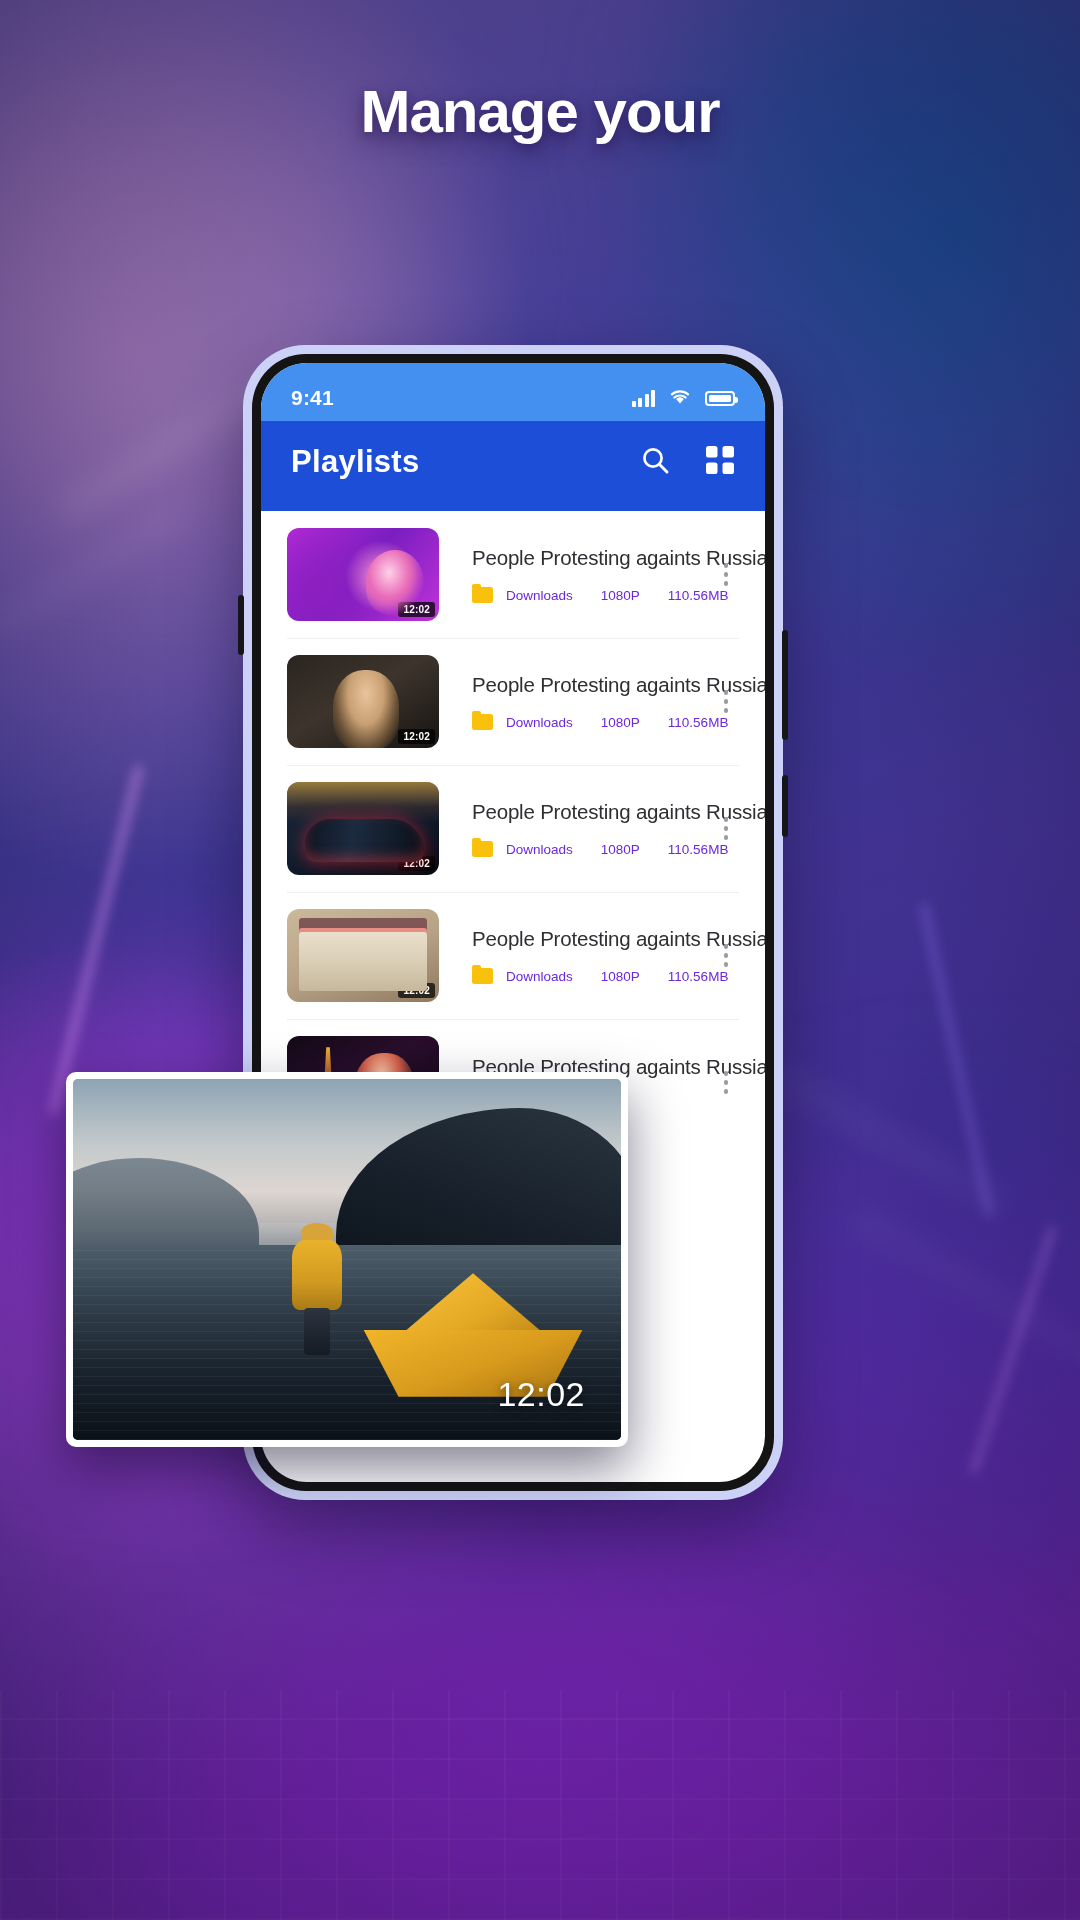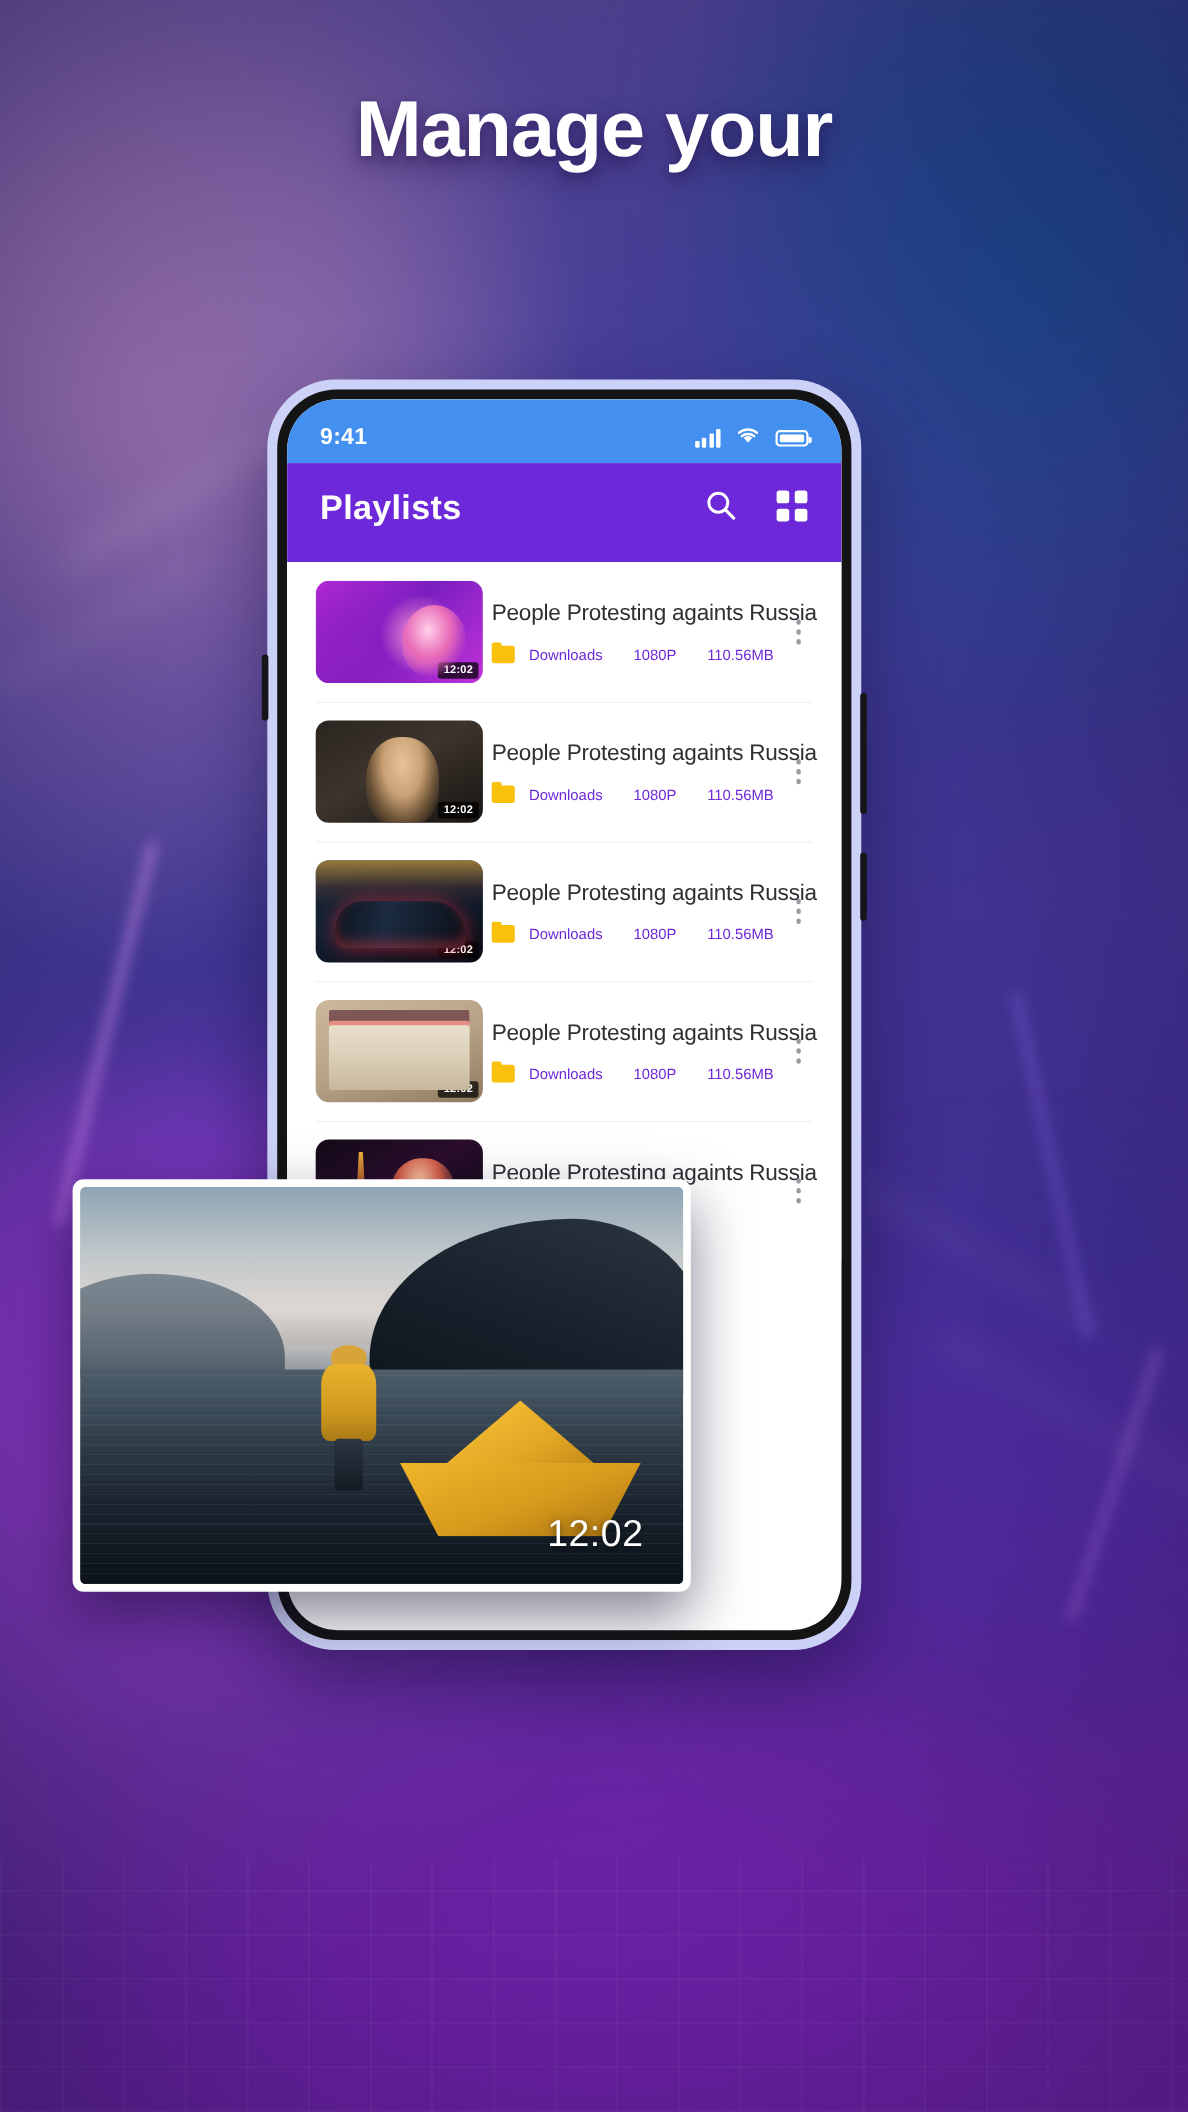--- a/index.html
+++ b/index.html
@@ -58,21 +58,21 @@
     position:absolute; inset:0;
     background:radial-gradient(ellipse 82% 62% at 50% 48%, rgba(0,0,0,0) 40%, rgba(20,10,50,.42) 100%);
   }
 
   
   #headline {
     position:absolute; top:78px; left:0; width:1080px;
     text-align:center; z-index:5;
     color:#fff;
     font-weight:bold;
-    font-size:72px;
+    font-size:60px;
     line-height:1.12;
     letter-spacing:-1px;
     text-shadow:0 10px 22px rgba(36,18,74,.55), 0 3px 8px rgba(36,18,74,.35);
   }
   #headline .l { display:block; }
 
   
   #phone {
     position:absolute;
     left:243px; top:345px;
@@ -123,21 +123,21 @@
     position:relative; display:flex; align-items:center; padding:2px;
   }
   .batt::after{
     content:''; position:absolute; right:-5px; top:4px;
     width:3px; height:6px; background:#fff; border-radius:0 2px 2px 0;
   }
   .batt i { display:block; width:100%; height:100%; background:#fff; border-radius:1.5px; }
 
   
   .appbar {
-    background:#6d28d9;
+    background:#1d4ed8;
     height:90px;
     display:flex; align-items:center; justify-content:space-between;
     padding:0 30px 8px 30px;
   }
   .appbar-title { color:#fff; font-size:31px; font-weight:bold; letter-spacing:.3px; }
   .appbar-actions { display:flex; align-items:center; gap:34px; }
   .ic { display:block; }
 
   
   .list { background:#fff; }
@@ -155,21 +155,21 @@
     position:relative; overflow:hidden; flex:none;
     background:#2a2a3a;
   }
   .dur {
     position:absolute; right:4px; bottom:4px;
     background:rgba(0,0,0,.72); color:#fff;
     font-size:10px; font-weight:bold;
     padding:2px 5px; border-radius:3px;
     letter-spacing:.2px;
   }
-  .meta { flex:1; padding-left:8px; min-width:0; }
+  .meta { flex:1; padding-left:33px; min-width:0; }
   .r-title {
     font-size:20.5px; color:#2e2e33; font-weight:normal;
     letter-spacing:-.2px; white-space:nowrap;
   }
   .r-sub { display:flex; align-items:center; margin-top:17px; }
   .folder {
     width:21px; height:16px; background:#f9c00c; border-radius:2.5px;
     position:relative; flex:none;
   }
   .folder::before{

